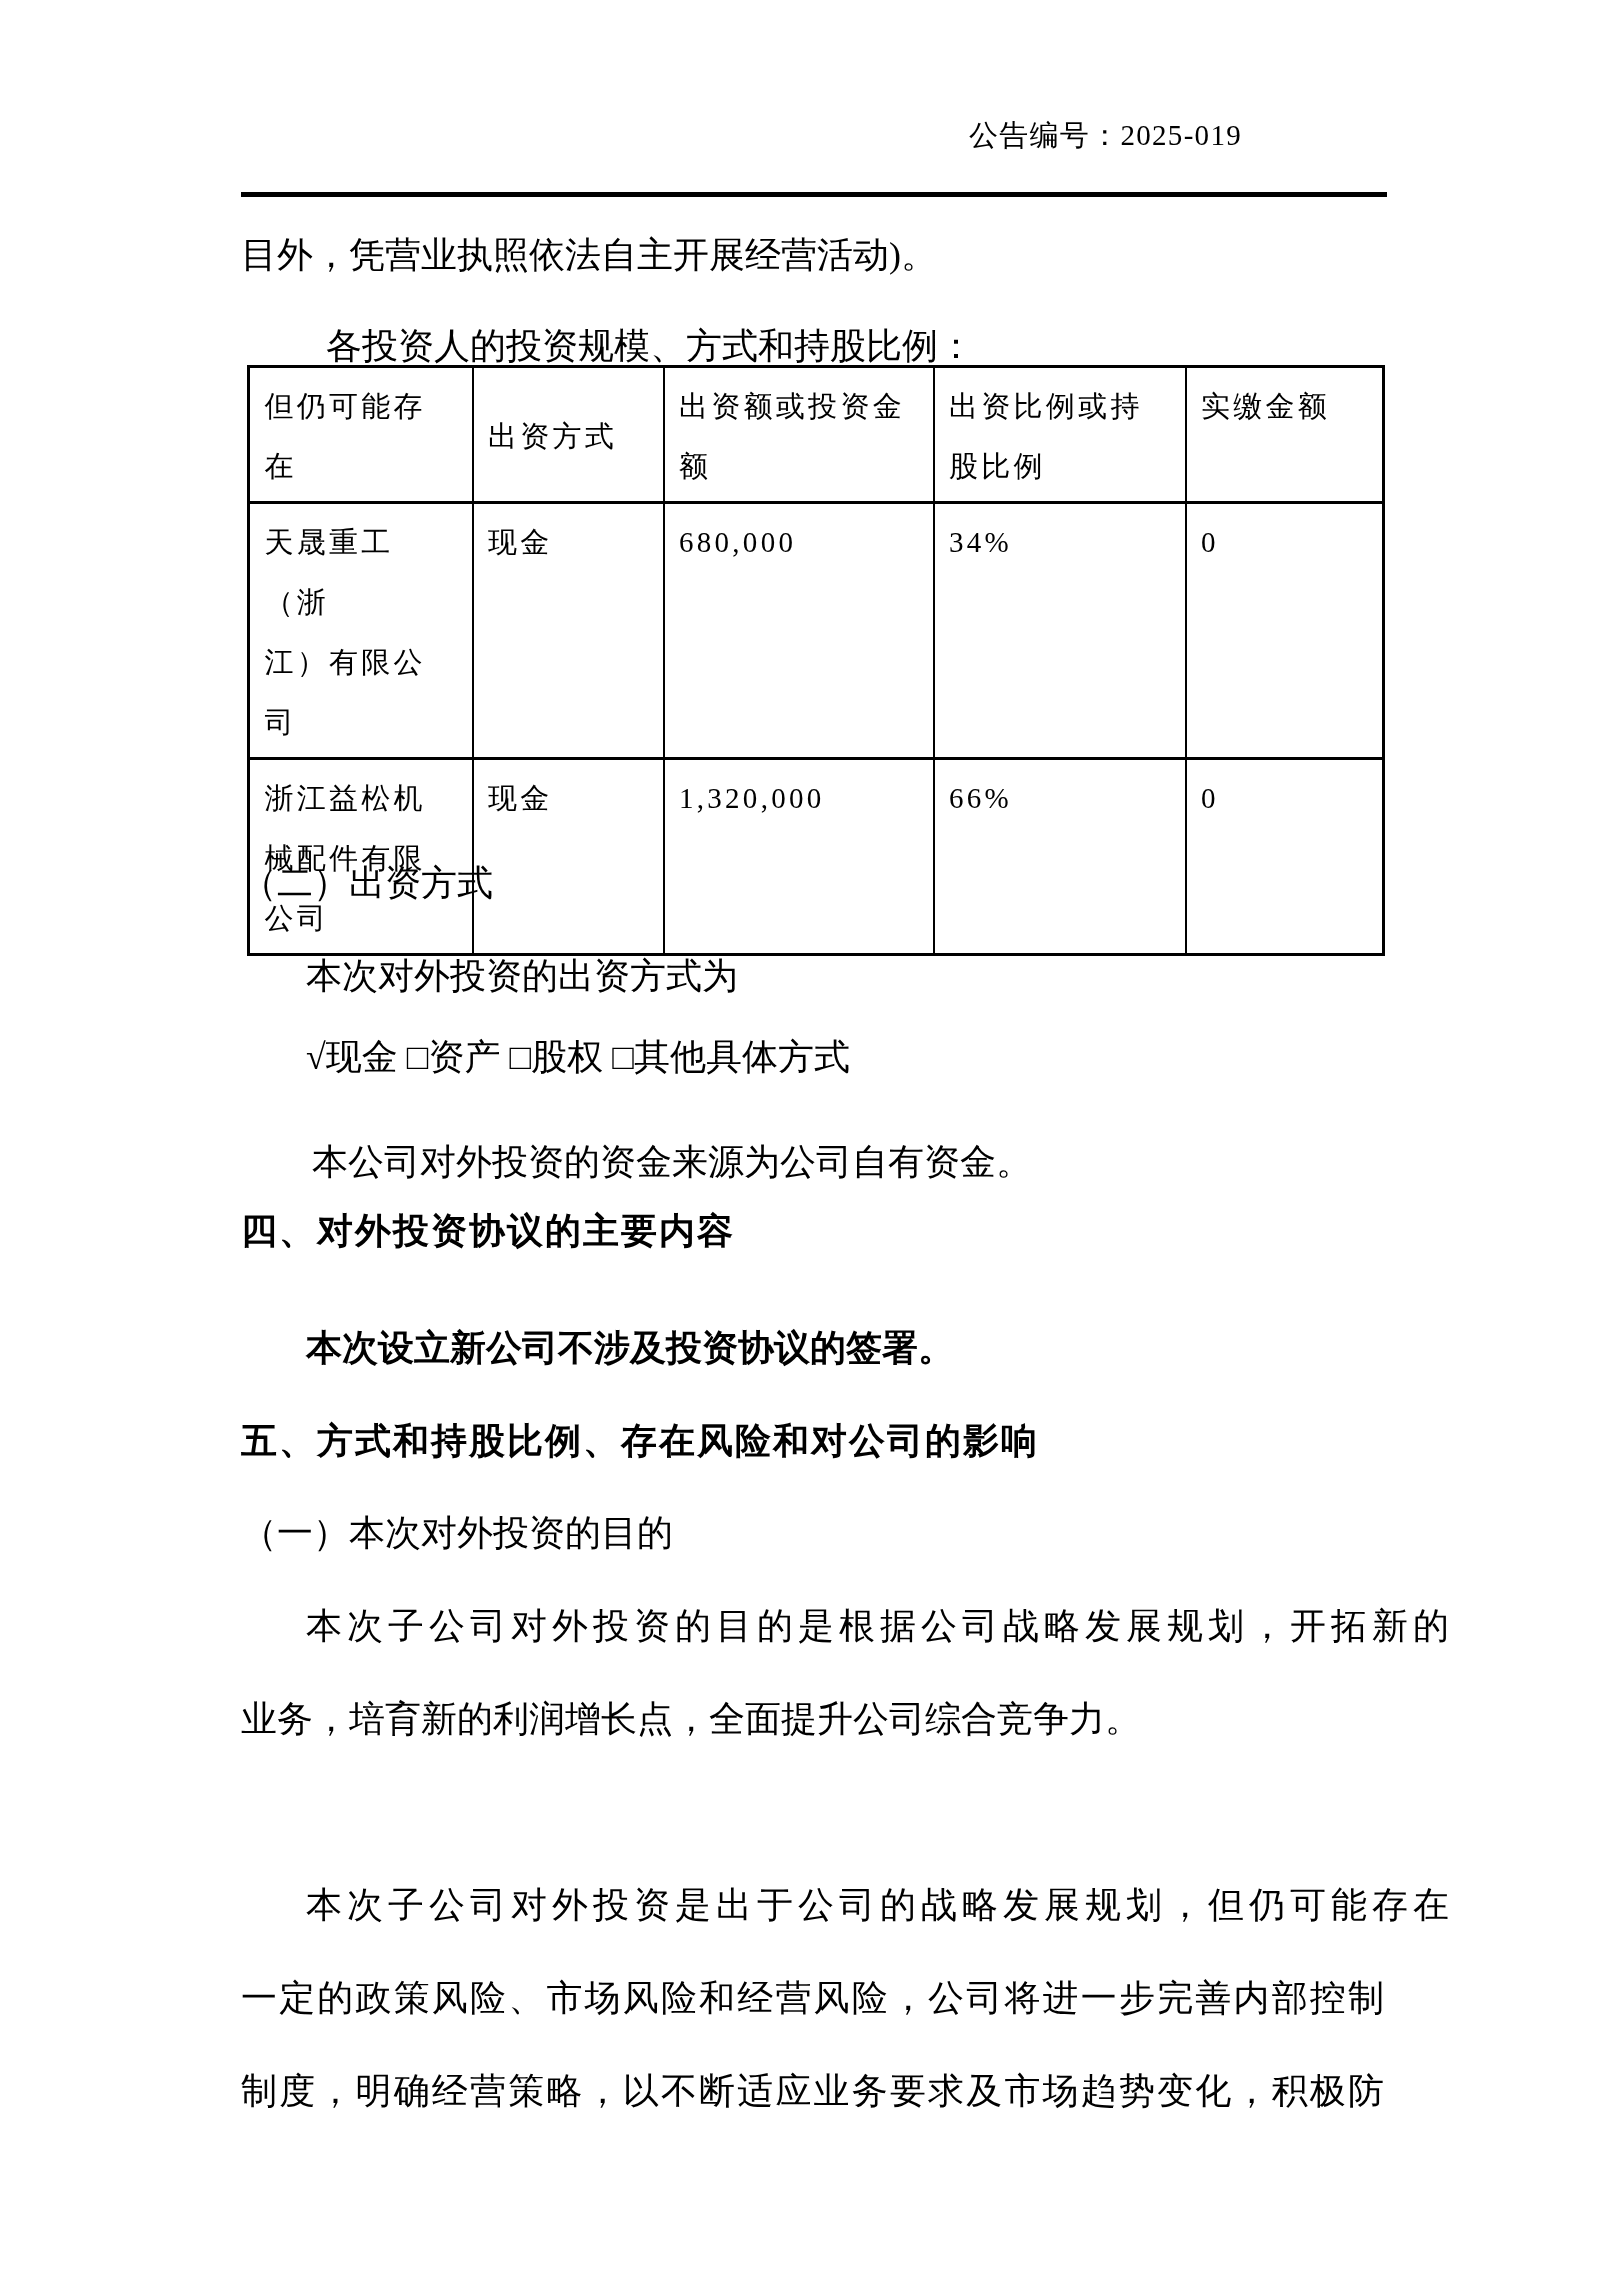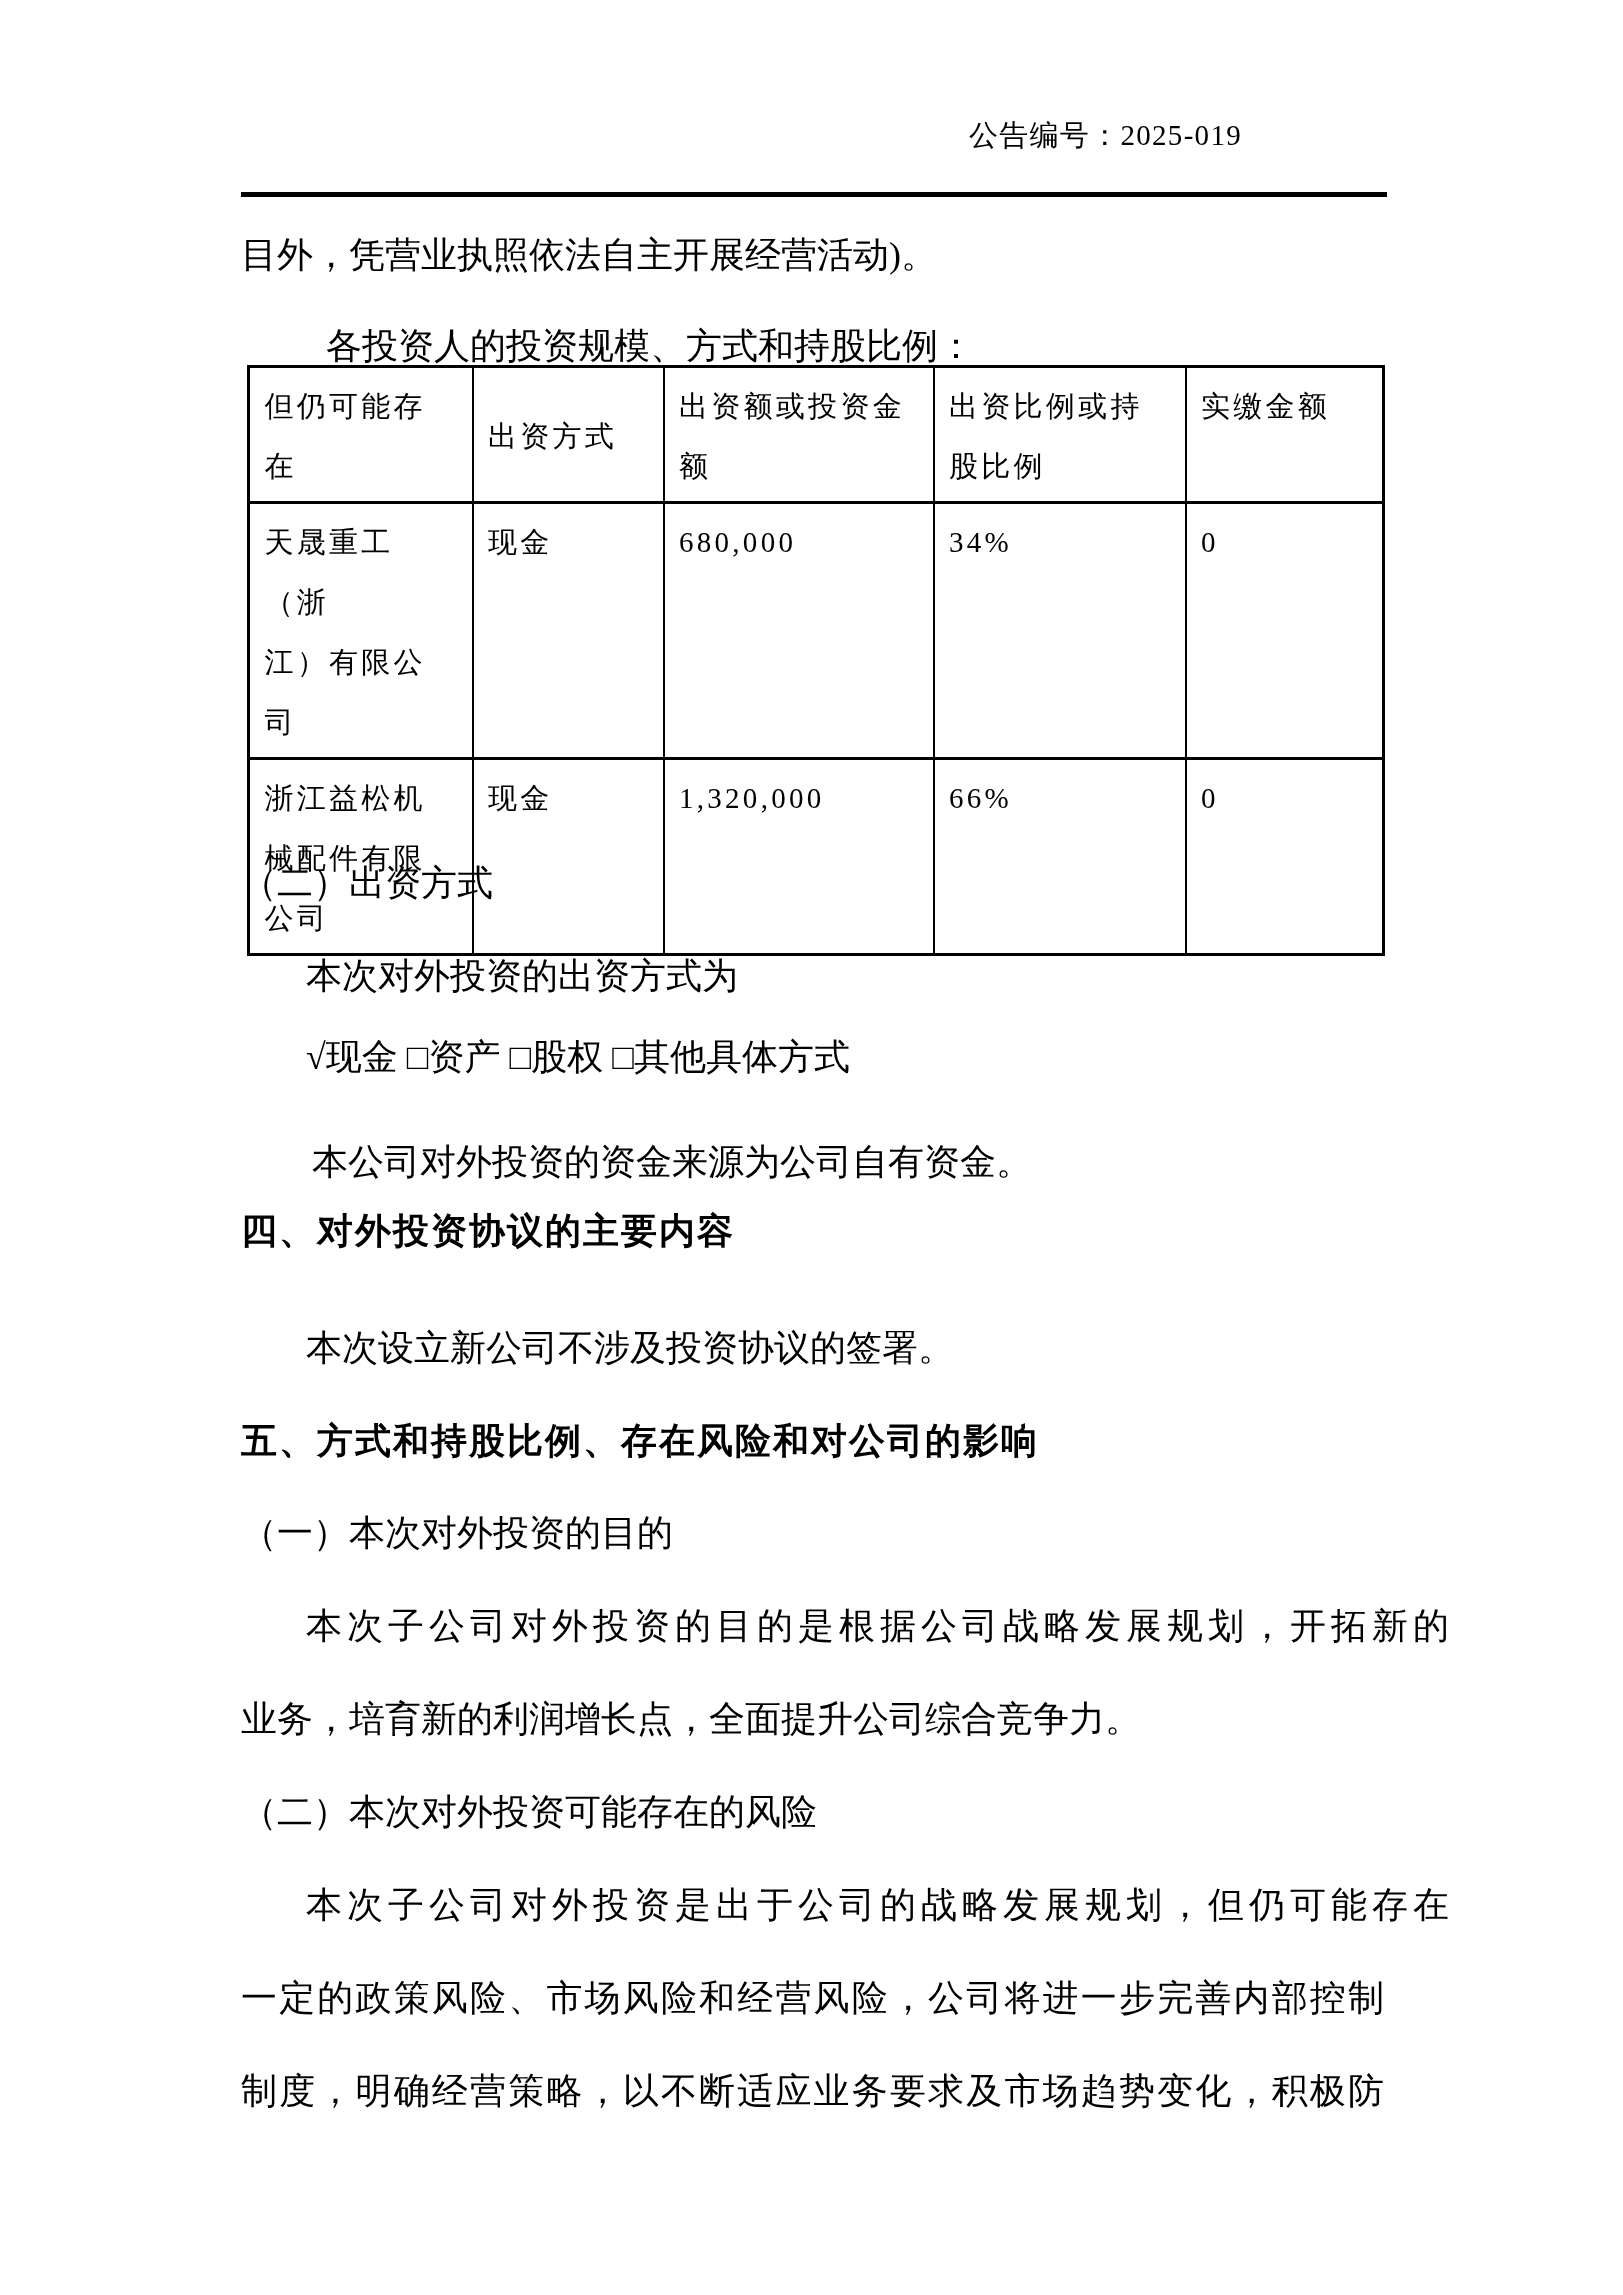--- a/index.html
+++ b/index.html
@@ -132,25 +132,24 @@
       </tr>
     </tbody>
   </table>
 
   <div class="line" style="top:848px;">（二）出资方式</div>
   <div class="line indent-2" style="top:941px;">本次对外投资的出资方式为</div>
   <div class="line indent-2" style="top:1022px;">√现金 □资产 □股权 □其他具体方式</div>
   <div class="line indent-2c" style="top:1127px;">本公司对外投资的资金来源为公司自有资金。</div>
 
   <div class="line bold-heading" style="top:1196px;">四、对外投资协议的主要内容</div>
-  <div class="line indent-2" style="top:1313px;">本次设立新公司不涉及投资协议的签署。</div>
+  <div class="line indent-2" style="top:1313px;font-weight:bold;">本次设立新公司不涉及投资协议的签署。</div>
 
   <div class="line bold-heading" style="top:1406px;">五、方式和持股比例、存在风险和对公司的影响</div>
   <div class="line" style="top:1498px;">（一）本次对外投资的目的</div>
   <div class="line indent-2 stretch" style="top:1591px;">本次子公司对外投资的目的是根据公司战略发展规划，开拓新的</div>
   <div class="line" style="top:1684px;">业务，培育新的利润增长点，全面提升公司综合竞争力。</div>
-  <div class="line" style="top:1777px;">（二）本次对外投资可能存在的风险</div>
   <div class="line indent-2 stretch" style="top:1870px;">本次子公司对外投资是出于公司的战略发展规划，但仍可能存在</div>
   <div class="line stretch" style="top:1963px;">一定的政策风险、市场风险和经营风险，公司将进一步完善内部控制</div>
   <div class="line stretch" style="top:2056px;">制度，明确经营策略，以不断适应业务要求及市场趋势变化，积极防</div>
 
 </div>
 
 
 </body></html>

